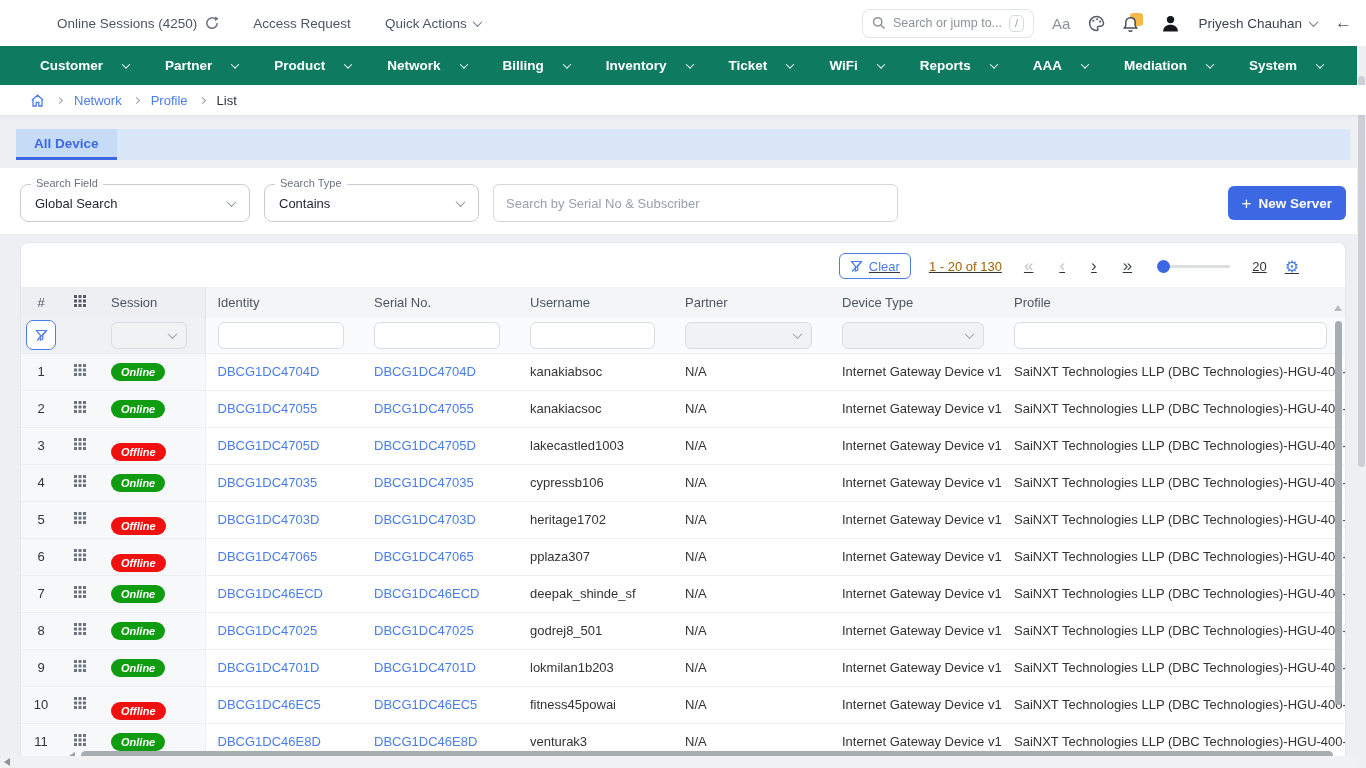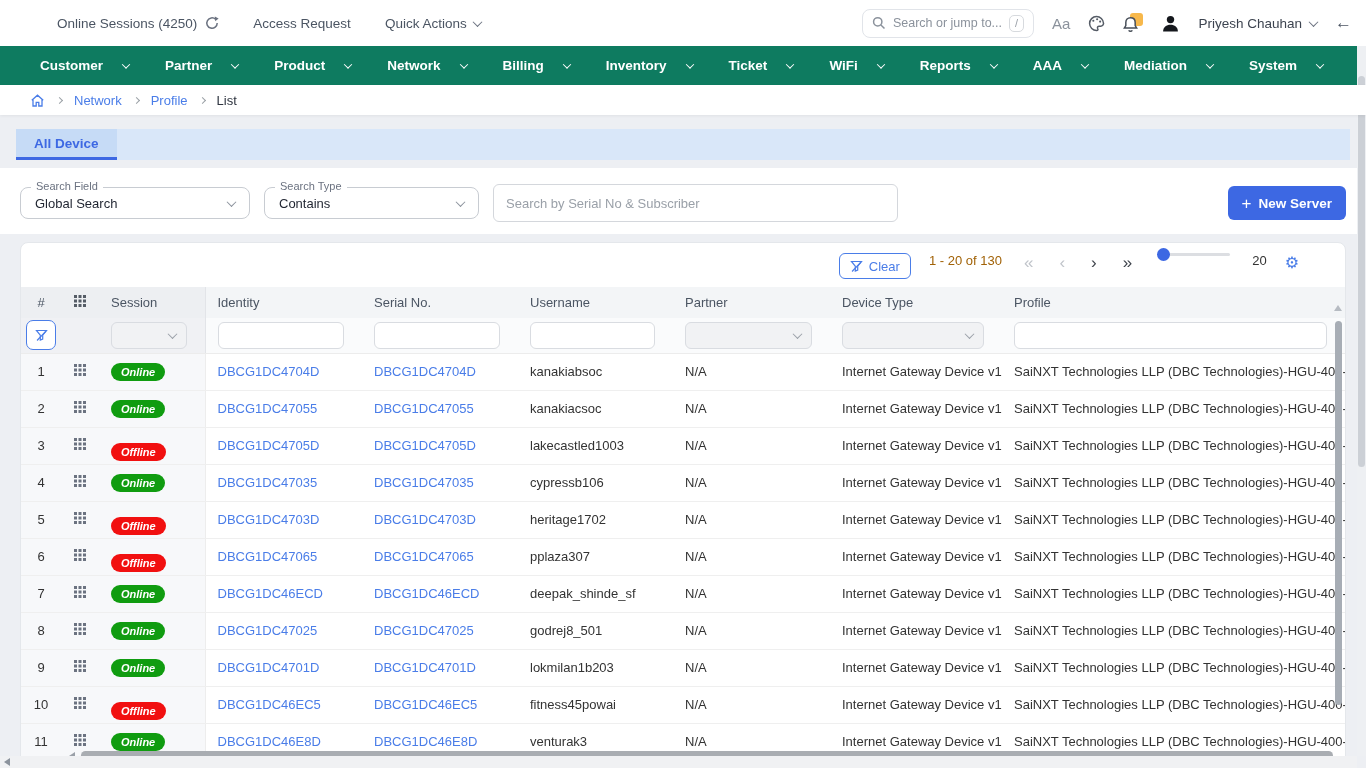--- a/index.html
+++ b/index.html
@@ -41,35 +41,35 @@
   .crumb-sep { width:5px; height:5px; border-right:1.6px solid #9aa0a6; border-bottom:1.6px solid #9aa0a6; transform:rotate(-45deg); }
   .crumb-link { color:#4a7de8; cursor:pointer; }
   .crumb-current { color:#2f3540; font-weight:500; }
 
   
   .content { padding-top:14px; }
   .tabstrip { margin:0 16px; height:31px; background:#d9e7f9; display:flex; }
   .tab.active { background:#c6dbf6; color:#3d68e3; font-weight:700; font-size:13.5px; display:flex; align-items:center; padding:0 18px; border-bottom:3px solid #3d68e3; cursor:pointer; }
 
   .filter-section { background:#fff; margin-top:8px; padding:16px 20px 12px 20px; display:flex; align-items:center; gap:14px; }
-  .ffield { position:relative; height:32px; border:1px solid #c8ccd2; border-radius:8px; background:#fff; display:flex; align-items:center; padding:0 14px; cursor:pointer; }
+  .ffield { position:relative; height:38px; border:1px solid #c8ccd2; border-radius:8px; background:#fff; display:flex; align-items:center; padding:0 14px; cursor:pointer; }
   .ffield .flabel { position:absolute; top:-8px; left:10px; background:#fff; padding:0 5px; font-size:11px; color:#6b7280; }
   .ffield .fvalue { font-size:13px; color:#1f2430; }
   .ffield .chev { margin-left:auto; }
   .f-search-field { width:230px; }
   .f-search-type { width:215px; }
   .f-text { width:405px; height:38px; border:1px solid #d4d7dc; border-radius:6px; padding:0 12px; font-size:13px; color:#333; font-family:inherit; }
   .f-text::placeholder { color:#9aa0a8; }
   .btn-group { margin-left:auto; display:flex; gap:10px; }
   .btn-primary { background:#3d68e3; color:#fff; border:none; border-radius:6px; height:34px; padding:0 14px; font-size:13.5px; font-weight:700; font-family:inherit; display:flex; align-items:center; gap:7px; cursor:pointer; }
   .plus { font-size:17px; font-weight:400; line-height:1; }
 
   
   .table-card { position:relative; margin:8px 20px 0 20px; background:#fff; border:1px solid #e4e7eb; border-radius:8px; height:522px; overflow:hidden; }
-  .toolbar { display:flex; justify-content:flex-end; gap:18px; padding:10px 46px 8px 0; }
+  .toolbar { display:flex; align-items:center; justify-content:flex-end; gap:18px; padding:10px 46px 8px 0;text-decoration:underline; }
   .btn-clear { display:flex; align-items:center; gap:6px; border:1px solid #4a7de8; color:#4a7de8; border-radius:6px; background:#fff; height:26px; padding:0 10px; font-size:13px; font-family:inherit; cursor:pointer; }
   .range { color:#a16207; }
   .pg { font-size:17px; color:#3f444c; cursor:pointer; padding:0 4px; }
   .pg.disabled { color:#c0c4ca; cursor:default; }
   .slider { position:relative; width:72px; height:3px; background:#dcdee2; border-radius:2px; margin:0 4px; cursor:pointer; }
   .slider-dot { position:absolute; left:-1px; top:-5px; width:13px; height:13px; border-radius:50%; background:#3d68e3; }
   .gear { color:#4a7de8; font-family:"DejaVu Sans",sans-serif; font-size:16px; cursor:pointer; }
 
   table { width:100%; border-collapse:collapse; table-layout:fixed; }
   th { font-weight:500; color:#4b5563; text-align:left; height:31px; background:#f3f5f7; padding:0 0 0 12px; font-size:13px; }

